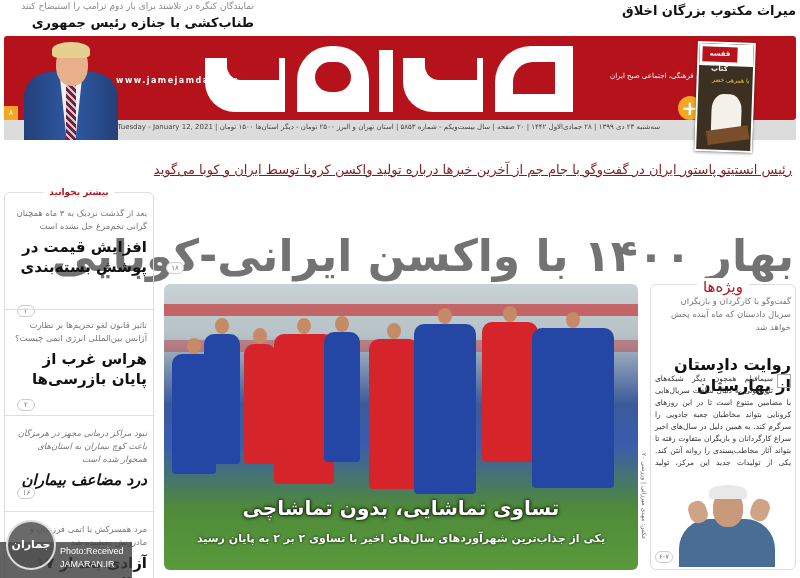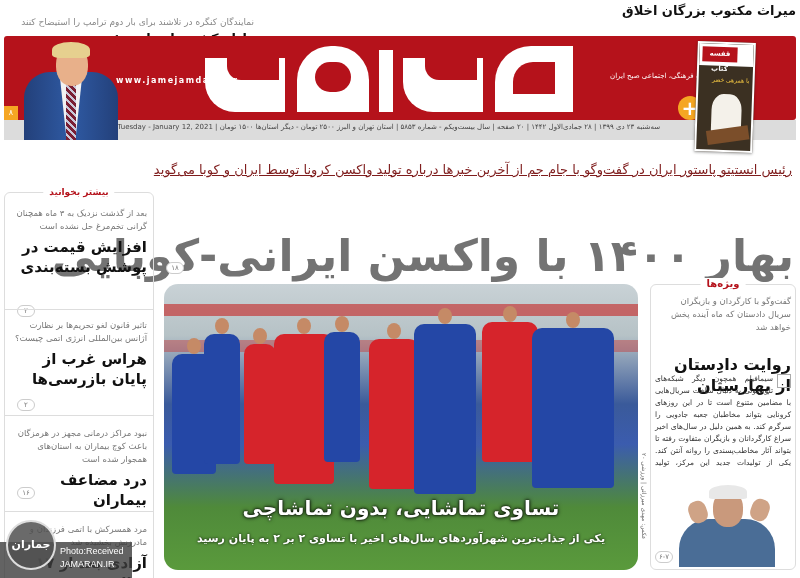--- a/index.html
+++ b/index.html
@@ -3,21 +3,21 @@
 <meta charset="utf-8">
 <style>
   * { box-sizing: border-box; margin: 0; padding: 0; }
   html, body { width: 800px; height: 578px; overflow: hidden; background: #ffffff; }
   body { position: relative; font-family: "DejaVu Sans", sans-serif; color: #111; direction: rtl; }
 
   
   .teaser { position: absolute; top: 0; }
   .teaser .kicker { font-size: 9px; color: #888; white-space: nowrap; line-height: 12px; }
   .teaser .title { font-size: 13px; font-weight: bold; color: #111; white-space: nowrap; line-height: 18px; margin-top: 2px; }
-  .teaser-left { left: 4px; width: 250px; text-align: right; margin-top: 16px; }
+  .teaser-left { left: 4px; width: 250px; text-align: right; }
   .teaser-right { right: 4px; width: 240px; text-align: right; }
 
   
   .masthead { position: absolute; top: 36px; left: 0; width: 800px; height: 100px; }
   .mast-red { position: absolute; top: 0; left: 4px; right: 4px; height: 84px; background: #b5121b; border-radius: 3px; }
   .mast-grey { position: absolute; top: 84px; left: 4px; right: 4px; height: 20px; background: #dcdcdc; }
   .mast-info { position: absolute; top: 87px; left: 140px; right: 140px; font-size: 7px; color: #444; text-align: center; white-space: nowrap; direction: rtl; }
   .logo { position: absolute; top: 4px; left: 205px; width: 380px; height: 74px; }
   .logo-block { position: absolute; background: #fff; }
   .url { position: absolute; top: 40px; left: 116px; font-size: 8px; color: #fff; letter-spacing: 1.5px; direction: ltr; font-weight: bold; }
@@ -48,33 +48,33 @@
   
   .sidebar { position: absolute; top: 160px; left: 4px; width: 150px; height: 412px; border: 1px solid #ddd; border-radius: 6px; margin-top: 32px; }
   .sidebar-label { position: absolute; top: -6px; left: 50%; transform: translateX(-50%); background: #fff; padding: 0 6px; font-size: 9px; color: #b5121b; font-weight: bold; white-space: nowrap; }
   .side-item { position: absolute; left: 6px; right: 6px; text-align: right; }
   .side-item .kick { font-size: 8.5px; color: #777; line-height: 13px; }
   .side-item .ttl { font-size: 15px; font-weight: bold; line-height: 20px; margin-top: 4px; color: #111; }
   .side-item .pageref { position: absolute; left: 6px; }
   .side-sep { position: absolute; left: 0; right: 0; height: 1px; background: #ddd; }
 
   
-  .photo { position: absolute; top: 284px; left: 164px; width: 474px; height: 286px; border-radius: 14px; overflow: hidden; background: linear-gradient(180deg,#c9d2d6 0%,#b6c2c6 18%,#3a5a9a 42%,#3b5cae 56%,#4f8a3a 78%,#5a9a3c 100%); }
+  .photo { position: absolute; top: 284px; left: 164px; width: 474px; height: 286px; border-radius: 6px; overflow: hidden; background: linear-gradient(180deg,#c9d2d6 0%,#b6c2c6 18%,#3a5a9a 42%,#3b5cae 56%,#4f8a3a 78%,#5a9a3c 100%); }
   .photo .stripe { position: absolute; left: 0; right: 0; height: 12px; background: #c43a3a; opacity: .7; }
   .player { position: absolute; border-radius: 10px 10px 4px 4px; }
   .player.blue { background: #2447a6; }
   .player.red { background: #d6242b; }
   .player .head { position: absolute; top: -16px; left: 50%; transform: translateX(-50%); width: 14px; height: 16px; background: #c58a66; border-radius: 50%; }
   .photo-title { position: absolute; top: 212px; left: 0; right: 0; text-align: center; font-size: 20px; font-weight: bold; color: #fff; text-shadow: 0 0 4px #000, 0 0 2px #000; }
   .photo-sub { position: absolute; top: 248px; left: 0; right: 0; text-align: center; font-size: 11px; font-weight: bold; color: #fff; text-shadow: 0 0 3px #000; white-space: nowrap; }
   .photo-credit { position: absolute; top: 390px; left: 640px; width: 8px; height: 150px; font-size: 6px; color: #666; writing-mode: vertical-rl; white-space: nowrap; }
 
   
   .features { position: absolute; top: 284px; left: 650px; width: 146px; height: 286px; border: 1px solid #ddd; border-radius: 6px; }
-  .features-label { position: absolute; top: -7px; left: 50%; transform: translateX(-50%); background: #fff; padding: 0 6px; font-size: 10px; color: #b5121b; font-weight: bold; white-space: nowrap; }
+  .features-label { position: absolute; top: -7px; left: 50%; transform: translateX(-50%); background: #fff; padding: 0 6px; font-size: 15px; color: #b5121b; font-weight: normal; white-space: nowrap; }
   .feat-kick { position: absolute; top: 10px; right: 4px; left: 4px; font-size: 8.5px; color: #777; text-align: right; line-height: 13px; }
   .feat-title { position: absolute; top: 42px; right: 4px; left: 4px; font-size: 16px; font-weight: bold; text-align: right; line-height: 21px; margin-top: 27px; }
   .feat-body { position: absolute; top: 88px; right: 4px; left: 4px; font-size: 7.5px; color: #333; text-align: justify; line-height: 12px; }
   .feat-icon { float: right; width: 14px; height: 14px; border: 1px solid #aaa; margin-left: 4px; margin-top: 1px; }
   .feat-photo { position: absolute; bottom: 2px; left: 14px; right: 2px; height: 100px; background: #fff; }
   .director-body { position: absolute; bottom: 0; left: 14px; width: 96px; height: 48px; background: #4a6d96; border-radius: 30px 30px 0 0; }
   .director-head { position: absolute; bottom: 40px; left: 48px; width: 30px; height: 36px; background: #c9997c; border-radius: 45%; }
   .director-cap { position: absolute; bottom: 68px; left: 44px; width: 38px; height: 14px; background: #e8e8e8; border-radius: 50% 50% 10% 10%; }
   .hand { position: absolute; width: 18px; height: 22px; background: #cfa386; border-radius: 40%; }
   .feat-ref { position: absolute; bottom: 6px; left: 4px; }
@@ -150,21 +150,21 @@
   </div>
   <div class="side-sep" style="top:116px;"></div>
 
   <div class="side-item" style="top:126px;">
     <div class="kick">تاثیر قانون لغو تحریم‌ها بر نظارت آژانس بین‌المللی انرژی اتمی چیست؟</div>
     <div class="ttl">هراس غرب از پایان بازرسی‌ها</div>
     <span class="pageref" style="top:80px;">۲</span>
   </div>
   <div class="side-sep" style="top:222px;"></div>
 
-  <div class="side-item" style="top:234px;">
+  <div class="side-item" style="top:234px;font-style:italic;">
     <div class="kick">نبود مراکز درمانی مجهز در هرمزگان باعث کوچ بیماران به استان‌های همجوار شده است</div>
     <div class="ttl">درد مضاعف بیماران</div>
     <span class="pageref" style="top:60px;">۱۶</span>
   </div>
   <div class="side-sep" style="top:318px;"></div>
 
   <div class="side-item" style="top:330px;">
     <div class="kick">مرد همسرکش با اتمی فرزندان و مادرزنش بخشیده شد</div>
     <div class="ttl">آزادی بعد از ۱۷ سال</div>
   </div>

